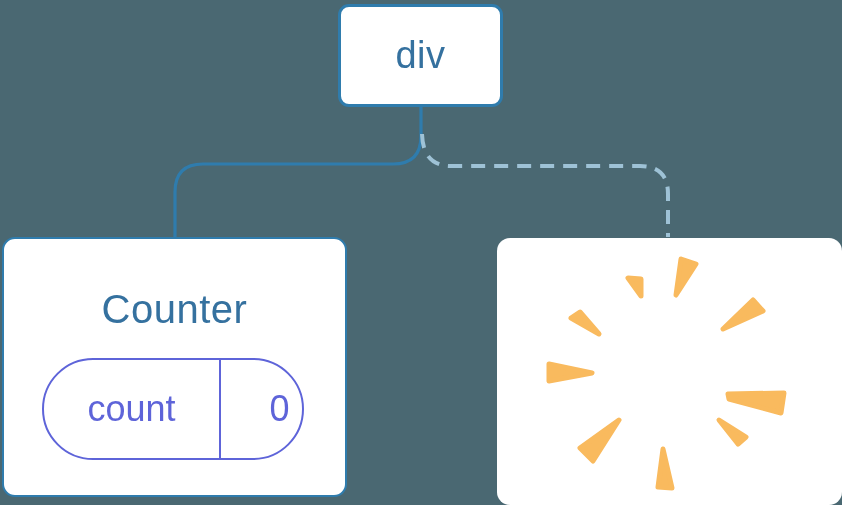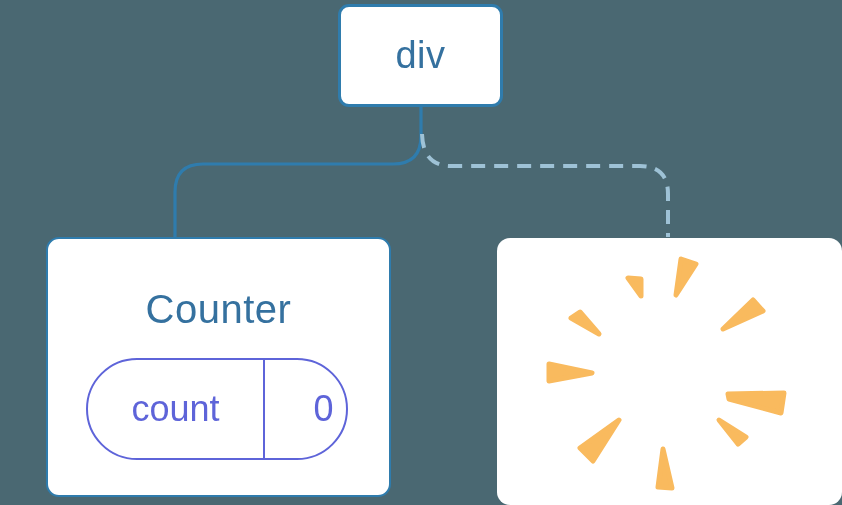--- a/index.html
+++ b/index.html
@@ -63,21 +63,20 @@
   .card-counter {
     position: absolute;
     left: 2px; top: 237px;
     width: 345px; height: 260px;
     background: var(--card_bg);
     border: 2.5px solid var(--node_border);
     border-radius: 13px;
     display: flex;
     flex-direction: column;
     align-items: center;
-    margin-left: 44px;
   }
   .card-counter-title {
     margin-top: 48px;
     font-size: 40px;
     font-weight: 500;
     color: var(--node_text);
     letter-spacing: 0.5px;
   }
   .state-pill {
     position: absolute;

